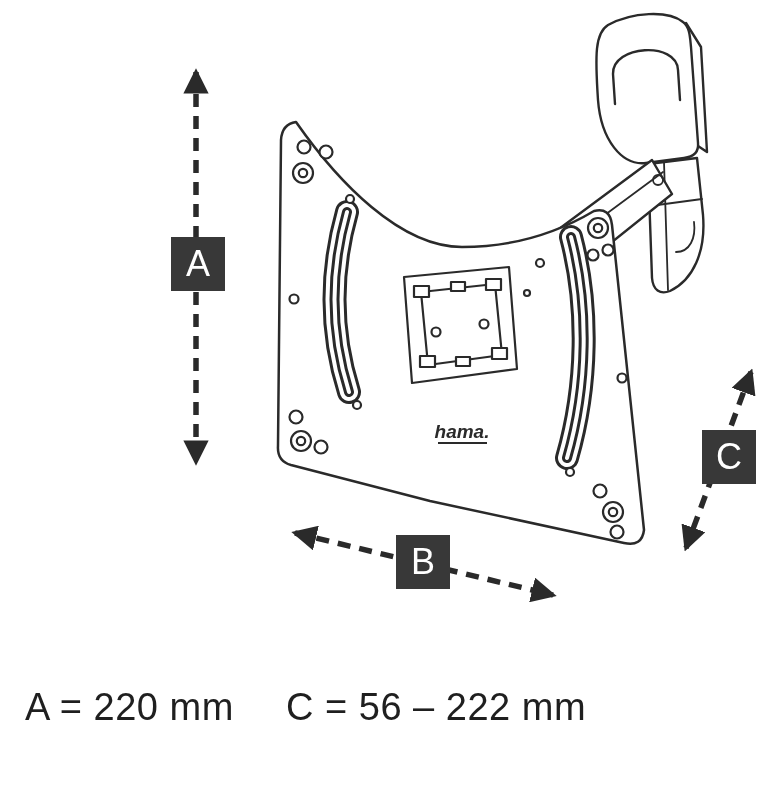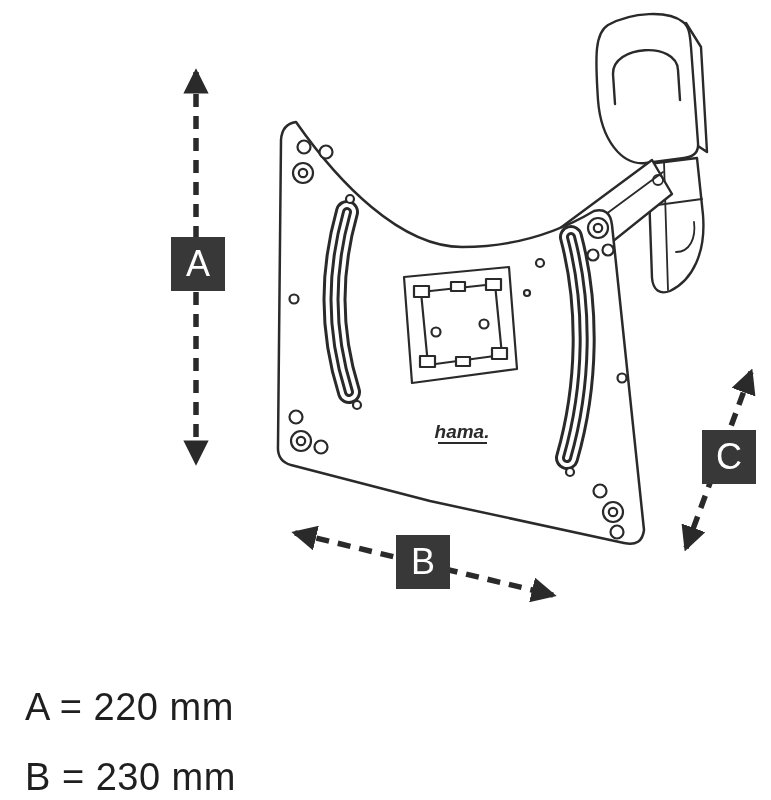--- a/index.html
+++ b/index.html
@@ -175,15 +175,15 @@
     <g>
       <path d="M 751 372 L 686 548" stroke="#2a2a2a" stroke-width="5.5" stroke-dasharray="13 9" fill="none" marker-start="url(#arrow)" marker-end="url(#arrow)"></path>
     </g>
   </svg>
 
   <div class="dim-label a">A</div>
   <div class="dim-label b">B</div>
   <div class="dim-label c">C</div>
 
   <div class="measure a">A = 220 mm</div>
-  <div class="measure b">B = 230 mm</div>
+  <div class="measure c">C = 56 – 222 mm</div>
 
 </div>
 
 </body></html>

